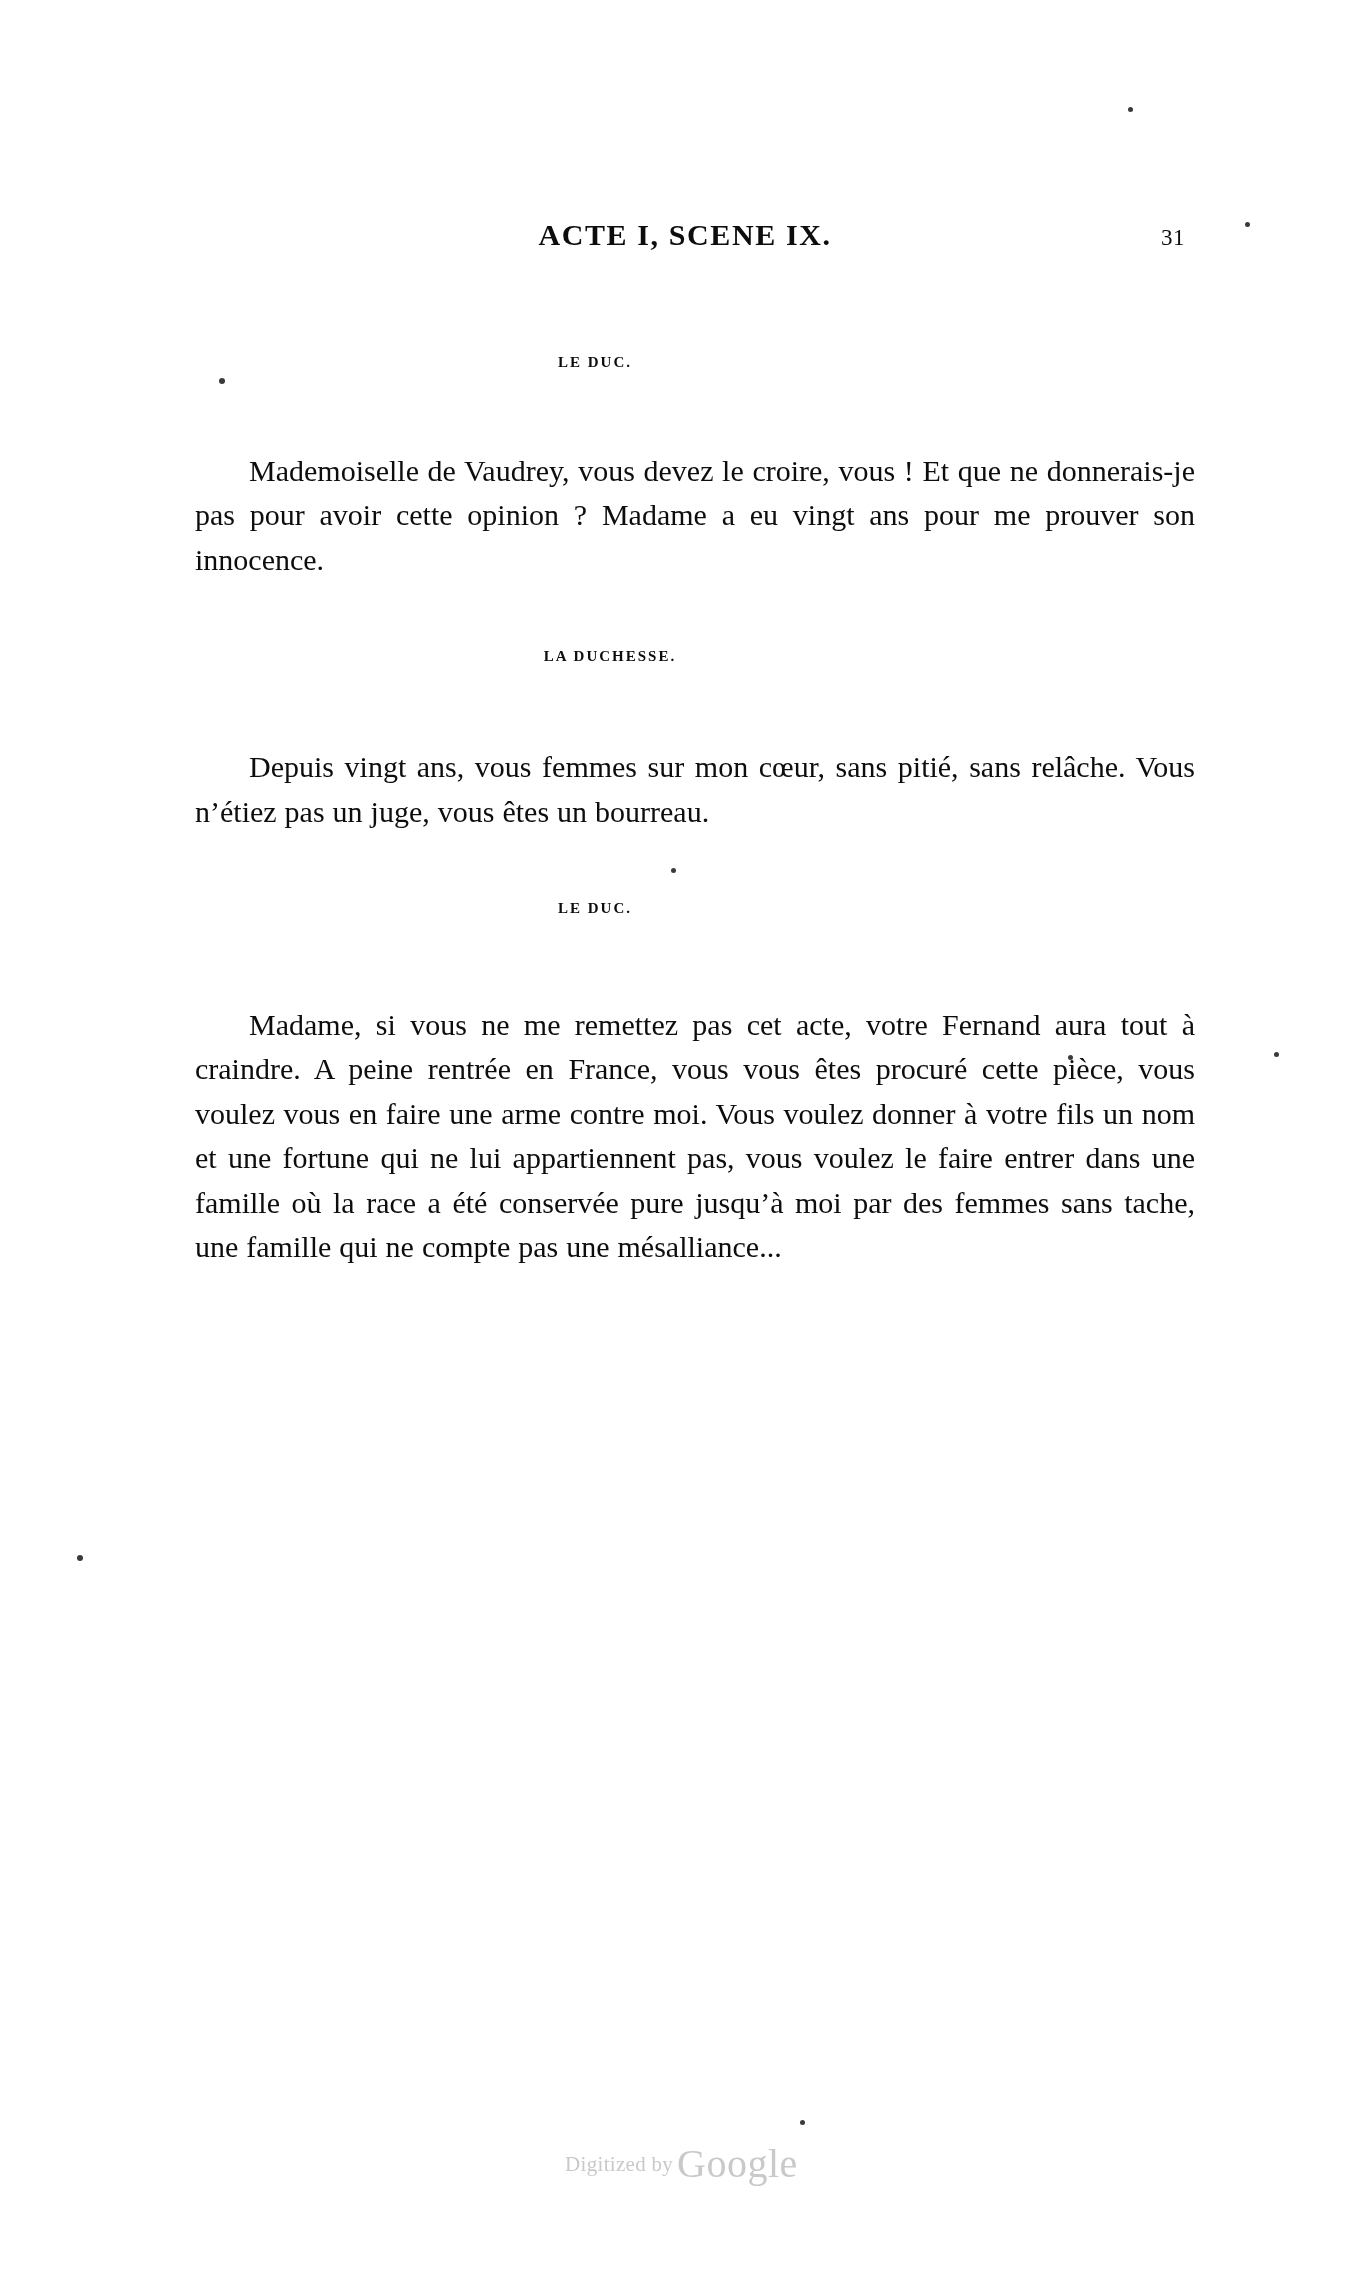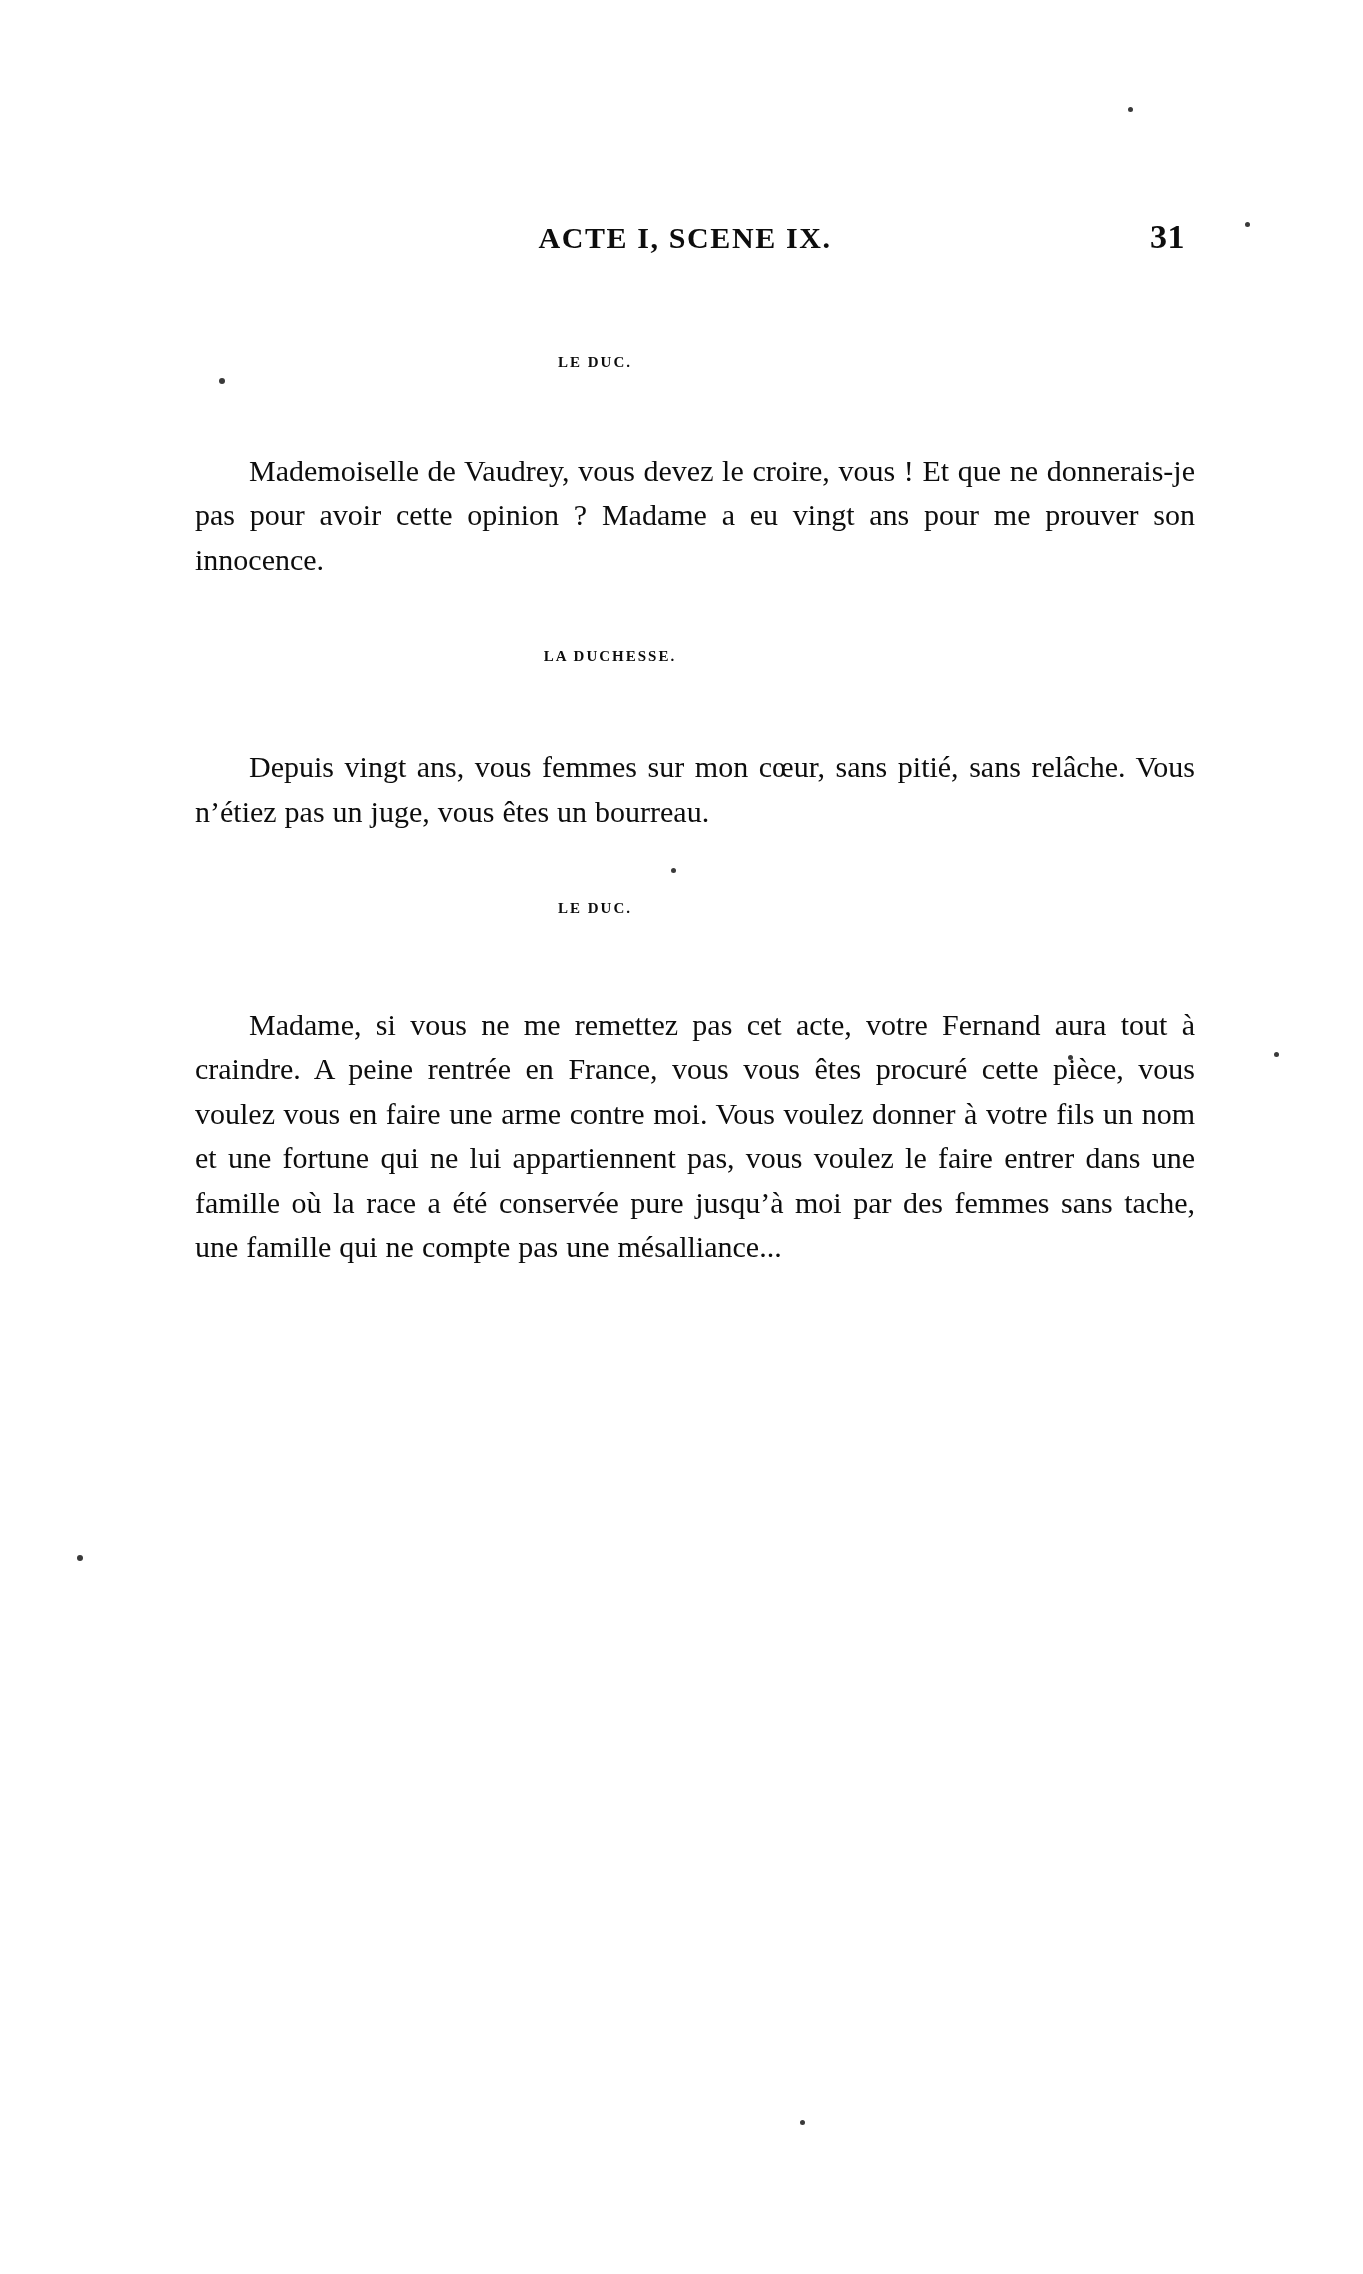--- a/index.html
+++ b/index.html
@@ -36,22 +36,22 @@
   }
   .head-title {
     flex: 1;
     text-align: center;
     font-size: 30px;
     font-weight: bold;
     letter-spacing: 1.6px;
     padding-left: 60px;
   }
   .page-number {
-    font-size: 34px;
-    font-weight: bold;
+    font-size: 23px;
+    font-weight: normal;
     letter-spacing: 0.5px;
     width: 70px;
     text-align: right;
   }
 
   
   .body-block {
     position: absolute;
     top: 330px;
     left: 195px;
@@ -143,14 +143,18 @@
     <div class="gap-c"></div>
     <p class="speech">Depuis vingt ans, vous femmes sur mon cœur, sans pitié, sans relâche. Vous n’étiez pas un juge, vous êtes un bourreau.</p>
 
     <div class="gap-d"></div>
     <div class="speaker sp-3">LE DUC.</div>
     <div class="gap-e"></div>
     <p class="speech">Madame, si vous ne me remettez pas cet acte, votre Fernand aura tout à craindre. A peine rentrée en France, vous vous êtes procuré cette pièce, vous voulez vous en faire une arme contre moi. Vous voulez donner à votre fils un nom et une fortune qui ne lui appartiennent pas, vous voulez le faire entrer dans une famille où la race a été conservée pure jusqu’à moi par des femmes sans tache, une famille qui ne compte pas une mésalliance...</p>
 
   </div>
 
+  <div class="footer">
+    <span class="digitized">Digitized by</span>
+    <span class="google">Google</span>
+  </div>
 
 </div>
 
 </body></html>

